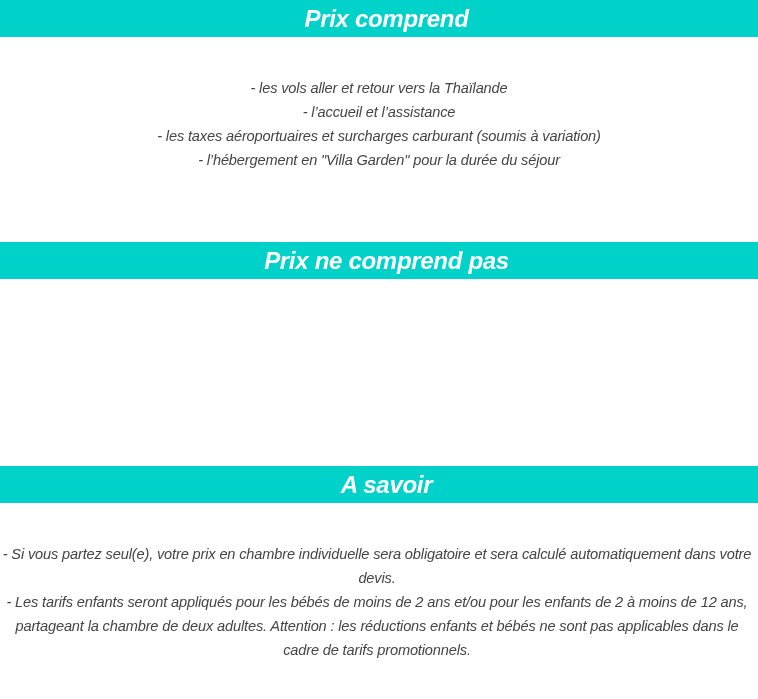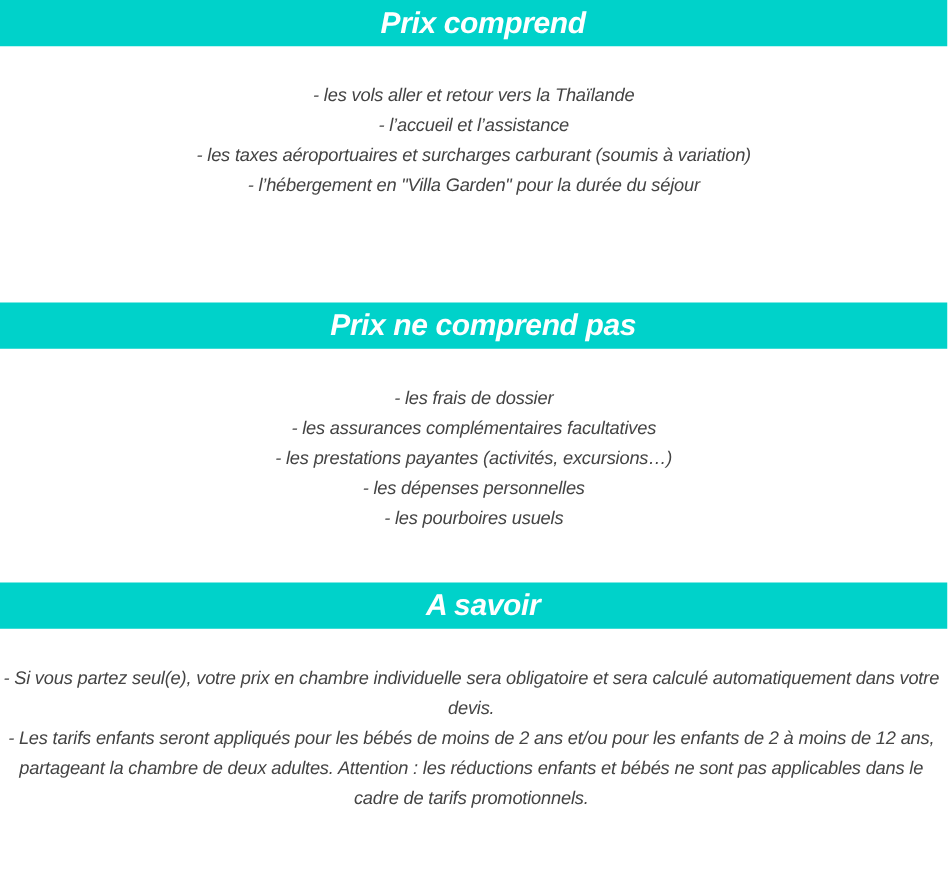--- a/index.html
+++ b/index.html
@@ -32,20 +32,21 @@
       letter-spacing: -0.3px;
       box-sizing: border-box;
     }
     .section-body {
       padding-top: 28px;
       color: #444444;
       font-style: italic;
       font-size: 14.6px;
       line-height: 24px;
       letter-spacing: -0.15px;
+      margin-top: 11px;
     }
     .line {
       display: block;
       white-space: nowrap;
     }
     .para {
       display: block;
       white-space: normal;
       padding-right: 4px;
     }
@@ -61,27 +62,20 @@
   <div class="section-body">
     <span class="line">- les vols aller et retour vers la Thaïlande</span>
     <span class="line">- l’accueil et l’assistance</span>
     <span class="line">- les taxes aéroportuaires et surcharges carburant (soumis à variation)</span>
     <span class="line">- l’hébergement en "Villa Garden" pour la durée du séjour</span>
   </div>
 </div>
 
 <div class="section" id="sec-2">
   <div class="section-header">Prix ne comprend pas</div>
-  <div class="section-body">
-    <span class="line">- les frais de dossier</span>
-    <span class="line">- les assurances complémentaires facultatives</span>
-    <span class="line">- les prestations payantes (activités, excursions…)</span>
-    <span class="line">- les dépenses personnelles</span>
-    <span class="line">- les pourboires usuels</span>
-  </div>
 </div>
 
 <div class="section" id="sec-3">
   <div class="section-header">A savoir</div>
   <div class="section-body">
     <span class="para">- Si vous partez seul(e), votre prix en chambre individuelle sera obligatoire et sera calculé automatiquement dans votre devis.</span>
     <span class="para">- Les tarifs enfants seront appliqués pour les bébés de moins de 2 ans et/ou pour les enfants de 2 à moins de 12 ans, partageant la chambre de deux adultes. Attention : les réductions enfants et bébés ne sont pas applicables dans le cadre de tarifs promotionnels.</span>
   </div>
 </div>
 

